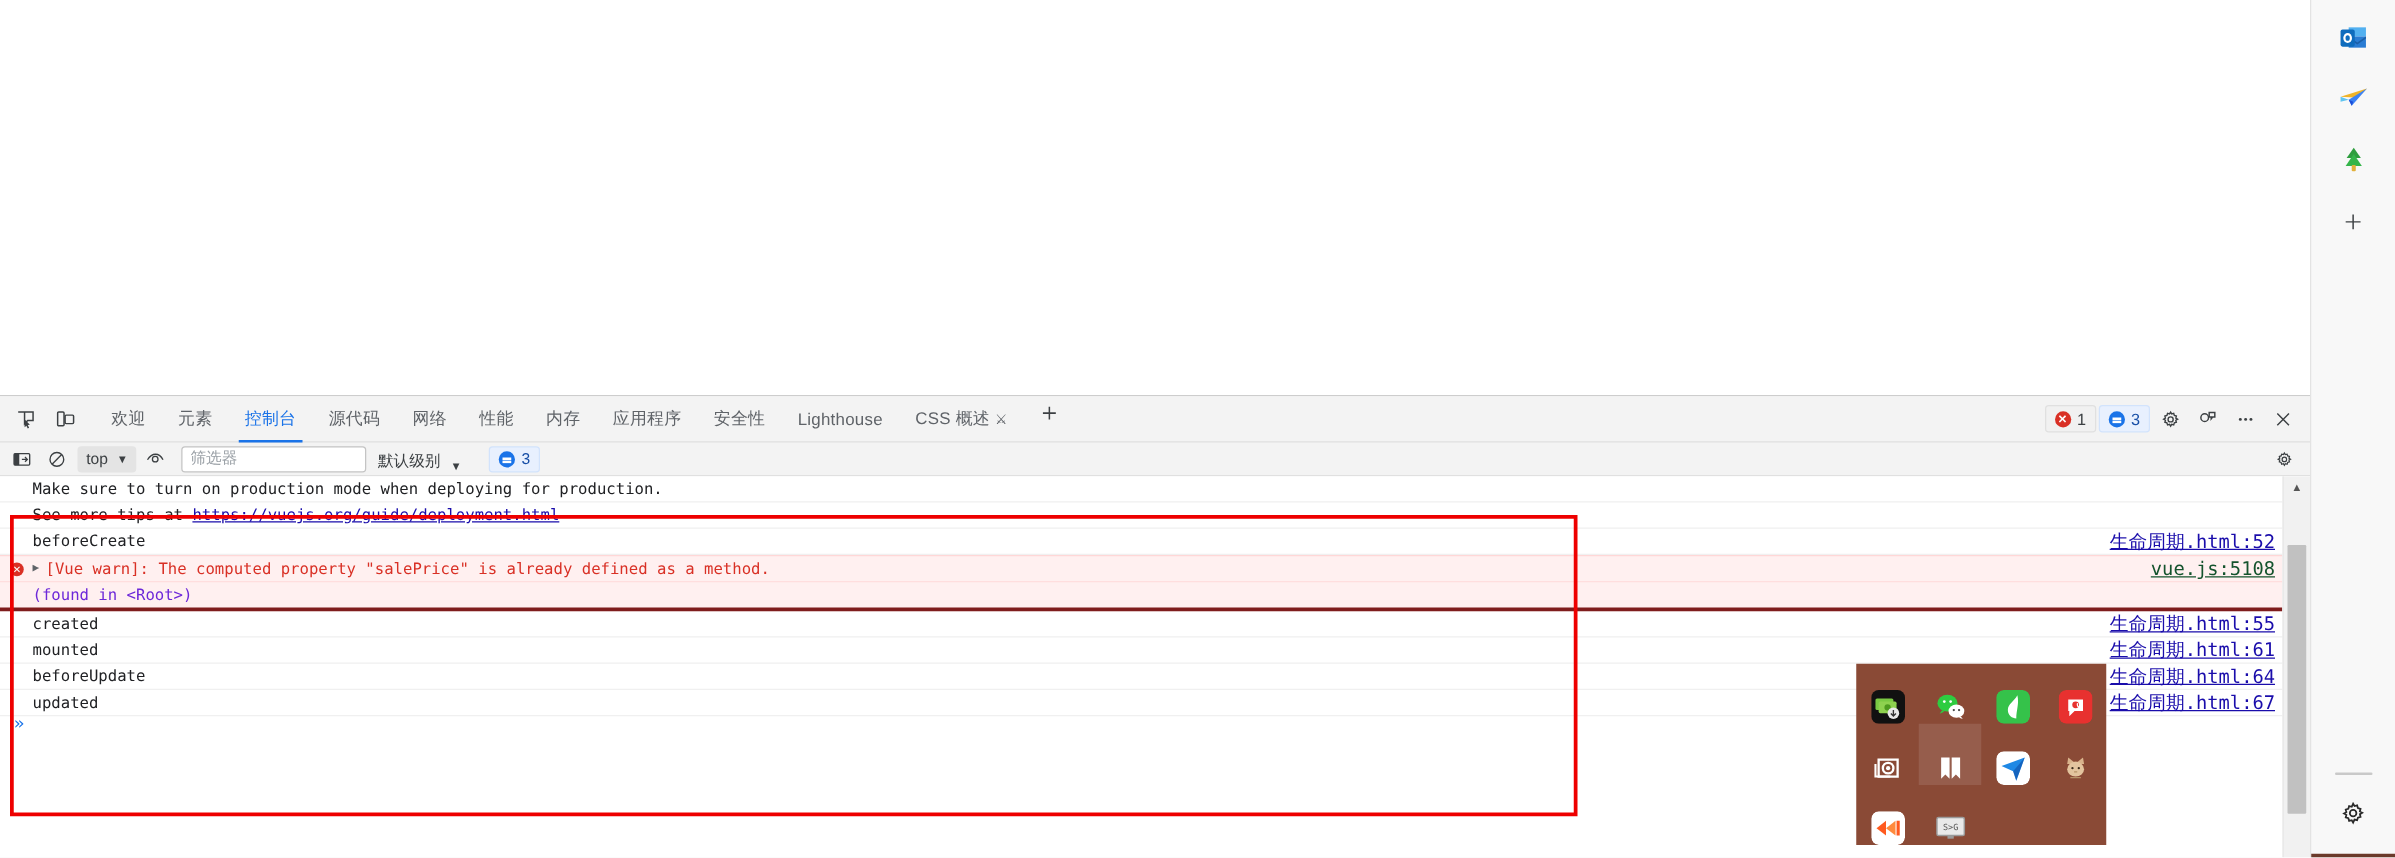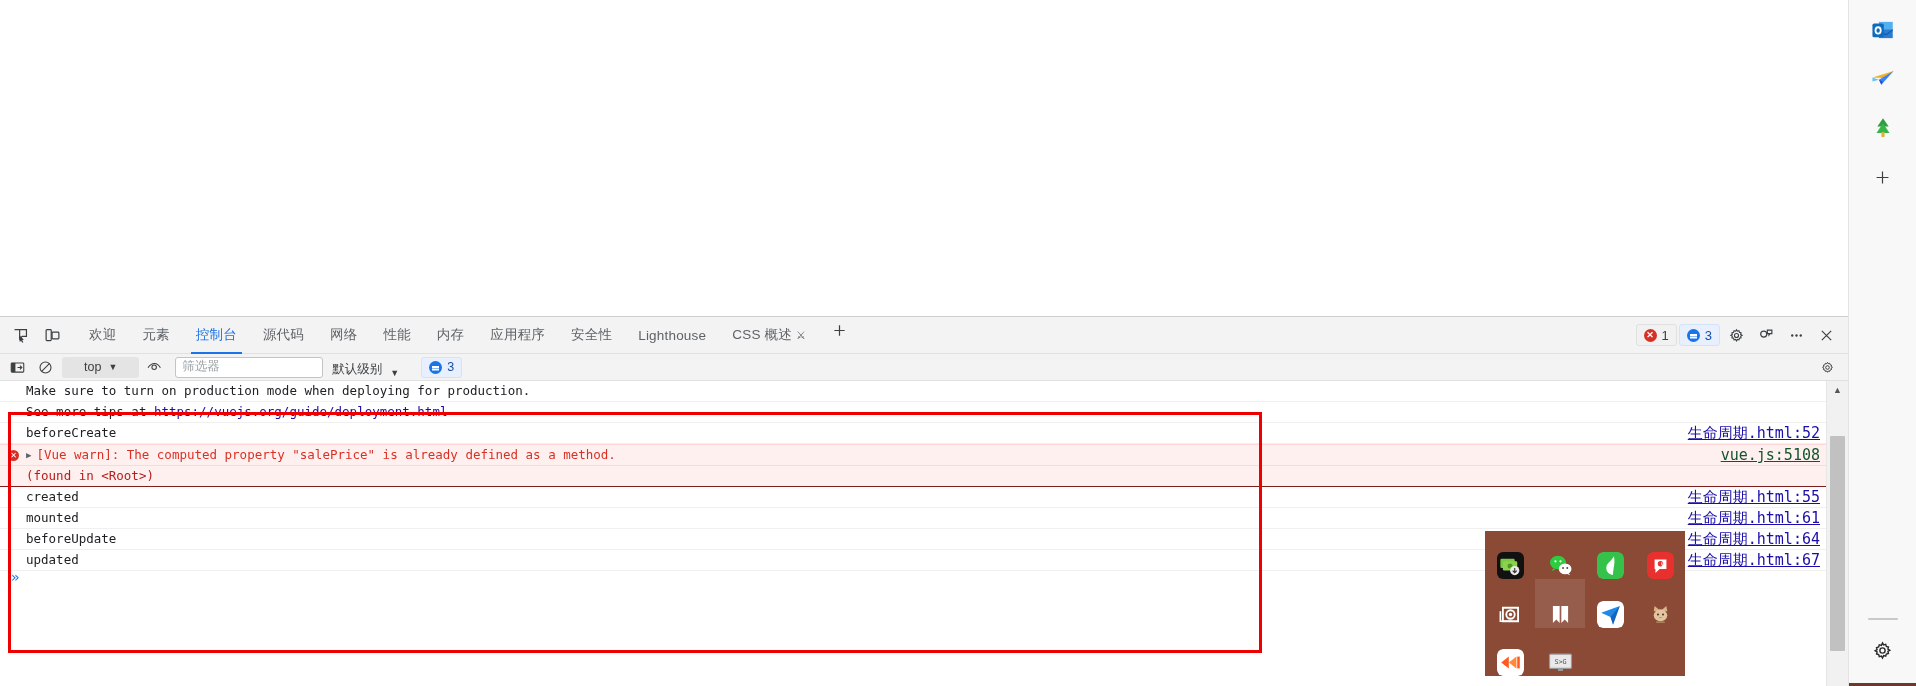--- a/index.html
+++ b/index.html
@@ -102,21 +102,21 @@
     display: flex; align-items: center;
     padding: 0 4px; gap: 2px;
   }
   .ct-btn {
     width: 26px; height: 22px; border-radius: 3px;
     display: flex; align-items: center; justify-content: center;
     cursor: pointer; color: #3c4043;
   }
   .ctx-select {
     display: inline-flex; align-items: center; gap: 7px;
-    height: 21px; padding: 0 22px;
+    height: 21px; padding: 0 7px;
     background: #e4e4e4; border-radius: 3px;
     font-size: 12.5px; color: #3c4043; cursor: pointer;
     margin-left: 2px;
     text-align: center;
   }
   .caret { font-size: 9px; color: #3c4043; }
   .filter-input {
     width: 148px; height: 21px;
     margin-left: 6px;
     border: 1px solid #c4c4c4; border-radius: 3px;
@@ -160,41 +160,41 @@
     padding: 0 0 0 26px;
     display: flex; align-items: flex-start;
     white-space: pre;
   }
   .log-row.plain { color: #202124; }
   .log-row.warn {
     background: #fff0f0; color: #d93025;
     border-bottom: 1px solid #ffd7d7; border-top: 1px solid #ffd7d7;
   }
   .log-row.warn2 {
-    background: #fff0f0; color: #b91c1c;
-    border-bottom: 1px solid #7f1d1d;
+    background: #fff0f0; color: #6d28d9;
+    border-bottom: 3px solid #7f1d1d;
   }
   .log-row .src {
     position: absolute; right: 6px; top: 0;
     color: #1a0dab; text-decoration: underline;
     font-family: "DejaVu Sans Mono", monospace;
     font-size: 15px; cursor: pointer;
   }
   .log-row.warn .src { color: #14532d; }
   .err-marker {
     position: absolute; left: 8px; top: 5px;
     width: 11px; height: 11px; border-radius: 50%;
     background: #d93025; color: #fff;
     font-size: 8px; line-height: 11px; text-align: center;
     font-family: "Liberation Sans", sans-serif;
   }
   .tri {
     display: inline-block; margin-right: 5px; color: #5f6368; font-size: 9px;
   }
-  .link-inline { color: #1a0dab; cursor: pointer; }
+  .link-inline { color: #1a0dab; text-decoration: underline; cursor: pointer; }
   .prompt-row {
     min-height: 20px; padding-left: 26px; position: relative;
     font-family: "DejaVu Sans Mono", monospace; font-size: 12.5px;
   }
   .prompt-row::before {
     content: "\00BB"; position: absolute; left: 11px; top: -2px;
     color: #1a73e8; font-size: 14px;
   }
 
   

